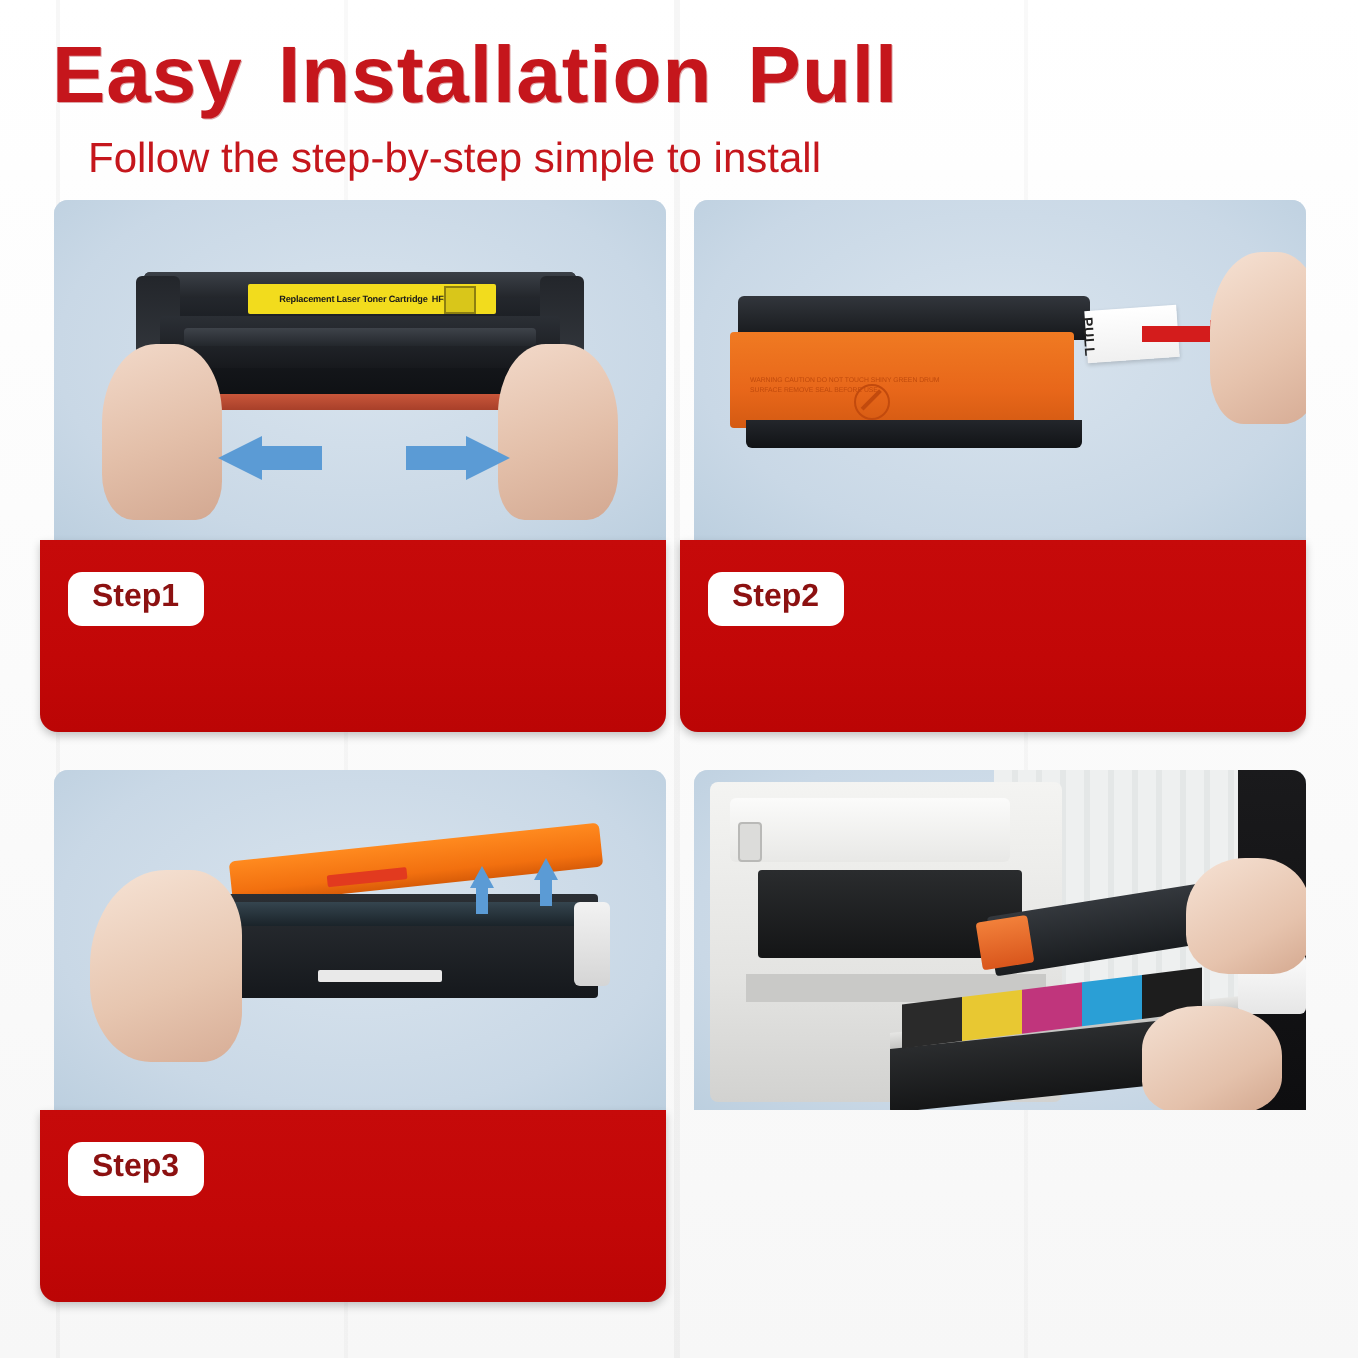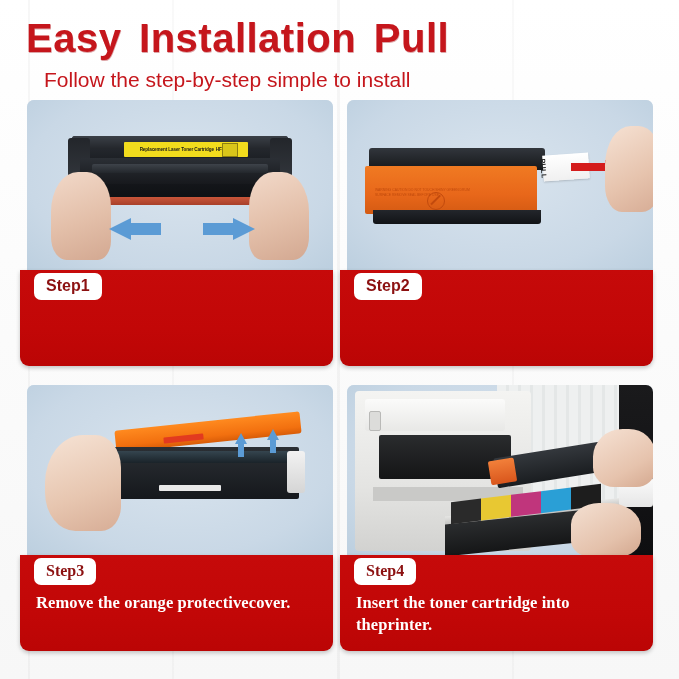--- a/index.html
+++ b/index.html
@@ -58,21 +58,21 @@
     width: 679px;
     height: 570px;
   }
   .step {
     position: absolute;
     width: 313px;
   }
   .step.c1 { left: 20px; }
   .step.c2 { left: 340px; }
   .step.r1 { top: 0px; }
-  .step.r2 { top: 285px; font-family: Liberation Serif, serif; }
+  .step.r2 { top: 285px; }
 
   
   .photo {
     position: relative;
     margin-left: 7px;
     width: 306px;
     height: 170px;
     border-radius: 7px 7px 0 0;
     overflow: hidden;
     background: #cfdce8;
@@ -85,21 +85,21 @@
 
   
   .card {
     position: relative;
     width: 313px;
     min-height: 96px;
     background: #c60a0a;
     background-image: linear-gradient(180deg, #c60a0a 0%, #c20707 60%, #bb0505 100%);
     border-radius: 0 0 9px 9px;
     box-shadow: 0 2px 4px rgba(0,0,0,0.22);
-    padding: 3px 14px 14px 14px;
+    padding: 16px 14px 14px 14px;
     box-sizing: border-box;
     margin-top: 0;
   }
   .badge {
     display: inline-block;
     background: #ffffff;
     color: #8c1111;
     font-size: 16px;
     font-weight: bold;
     line-height: 20px;
@@ -446,21 +446,20 @@
           <div class="head"></div>
           <div class="shaft"></div>
         </div>
         <div class="uparrow ua2">
           <div class="head"></div>
           <div class="shaft"></div>
         </div>
       </div>
       <div class="card">
         <span class="badge">Step3</span>
-        <p class="caption">Remove the orange protectivecover.</p>
       </div>
     </div>
 
     <div class="step c2 r2">
       <div class="photo">
         <div class="backdrop"></div>
         <div class="wall4"></div>
         <div class="printer">
           <div class="top"></div>
           <div class="handle"></div>
@@ -476,20 +475,16 @@
           <div class="b4"></div>
         </div>
         <div class="newcart">
           <div class="orangecap"></div>
         </div>
         <div class="sleeve"></div>
         <div class="cuff"></div>
         <div class="hand4a"></div>
         <div class="hand4b"></div>
       </div>
-      <div class="card">
-        <span class="badge">Step4</span>
-        <p class="caption">Insert the toner cartridge into theprinter.</p>
-      </div>
     </div>
 
   </div>
 </div>
 
 </body></html>

